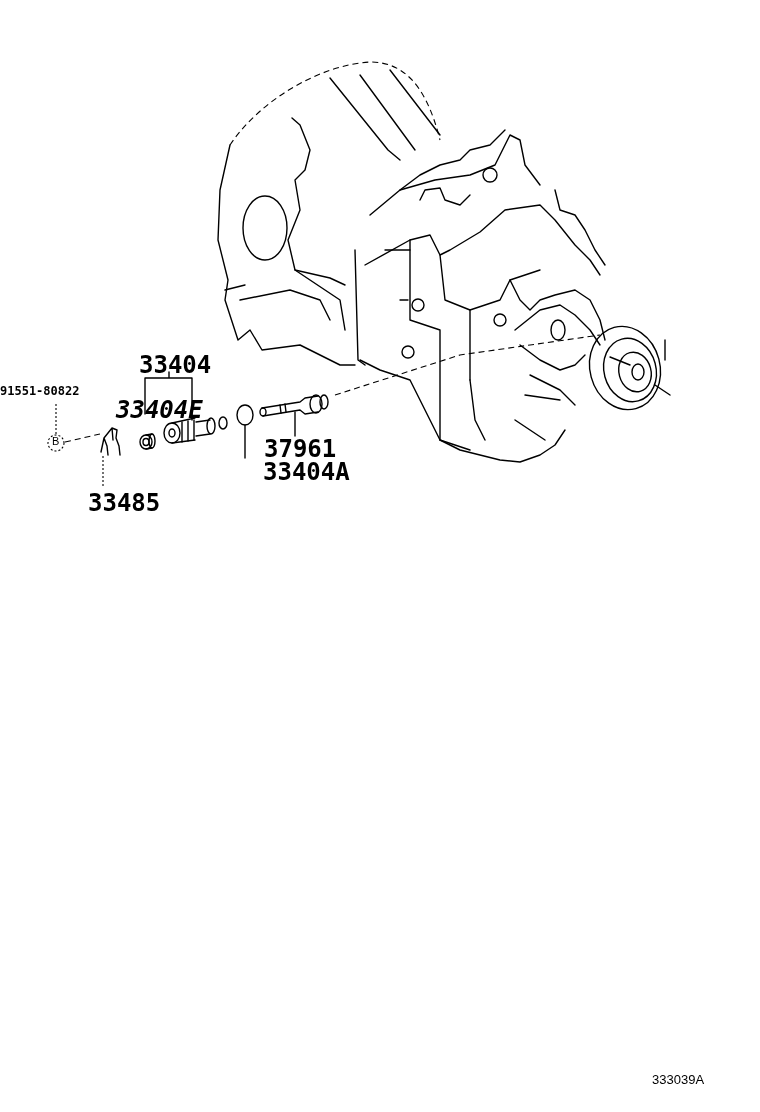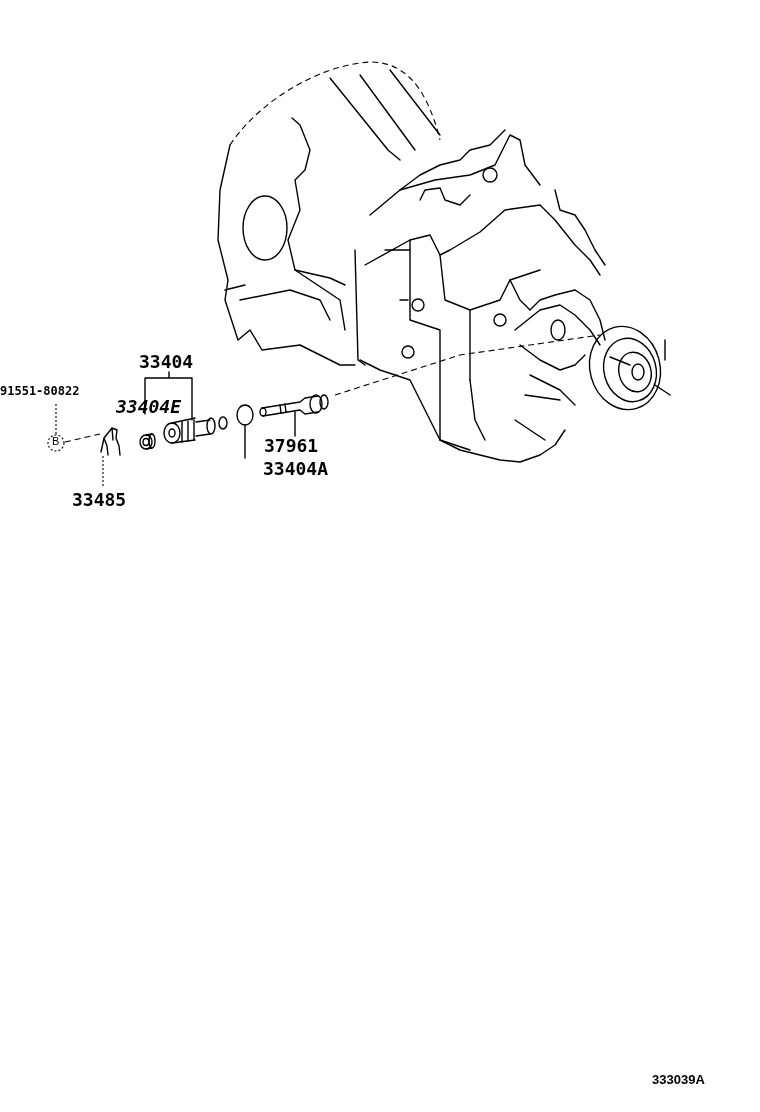--- a/index.html
+++ b/index.html
@@ -1,20 +1,20 @@
 <!DOCTYPE html>
 <html><head>
 <meta charset="utf-8">
 <style>
   html, body { margin: 0; padding: 0; background: #ffffff; }
   body { width: 760px; height: 1112px; position: relative; overflow: hidden; font-family: "DejaVu Sans Mono", monospace; }
   #diagram { position: absolute; left: 0; top: 0; width: 760px; height: 1112px; }
-  .callout { position: absolute; font-family: "DejaVu Sans Mono", "Liberation Mono", monospace; font-weight: bold; font-size: 18px; color: #000; letter-spacing: 0px; white-space: nowrap; line-height: 1; }
+  .callout { position: absolute; font-family: "DejaVu Sans Mono", "Liberation Mono", monospace; font-weight: bold; font-size: 24px; color: #000; letter-spacing: 0px; white-space: nowrap; line-height: 1; }
   .callout.small { font-size: 12px; }
-  .figno { position: absolute; font-family: "Liberation Sans", sans-serif; font-size: 13px; color: #000; white-space: nowrap; font-weight: bold; }
+  .figno { position: absolute; font-family: "Liberation Sans", sans-serif; font-size: 13px; color: #000; white-space: nowrap; }
   svg { position: absolute; left: 0; top: 0; }
   .ln { stroke: #000; stroke-width: 1.4; fill: none; stroke-linejoin: round; stroke-linecap: round; }
   .dash { stroke: #000; stroke-width: 1.1; fill: none; stroke-dasharray: 6 4; }
   .dot { stroke: #000; stroke-width: 1.1; fill: none; stroke-dasharray: 2 2; }
 </style>
 </head>
 <body>
 
 <div id="diagram">
 
@@ -104,20 +104,20 @@
     <path class="ln" d="M145 378 L 145 414 M 145 378 L 192 378 L 192 420 M 169 372 L 169 378"></path>
     <path class="dot" d="M56 404 L 56 434"></path>
     <path class="dot" d="M103 456 L 103 488"></path>
     <path class="ln" d="M245 425 L 245 458"></path>
     <path class="ln" d="M295 412 L 295 436"></path>
   </svg>
 
   <div class="callout" style="left:139px; top:353px;">33404</div>
   <div class="callout" style="left:116px; top:398px;font-style:italic;">33404E</div>
   <div class="callout small" style="left:0px; top:385px;">91551-80822</div>
-  <div class="callout" style="left:72px; top:491px;">33485</div>
+  <div class="callout" style="left:88px; top:491px;">33485</div>
   <div class="callout" style="left:215px; top:460px;margin-left:48px;">33404A</div>
   <div class="callout" style="left:264px; top:437px;">37961</div>
 
   <div style="position:absolute; left:52px; top:436px; font-family:'Liberation Sans', sans-serif; font-size:11px; line-height:1;">B</div>
 
   <div class="figno" style="left:652px; top:1072px;">333039A</div>
 </div>
 
 </body></html>

